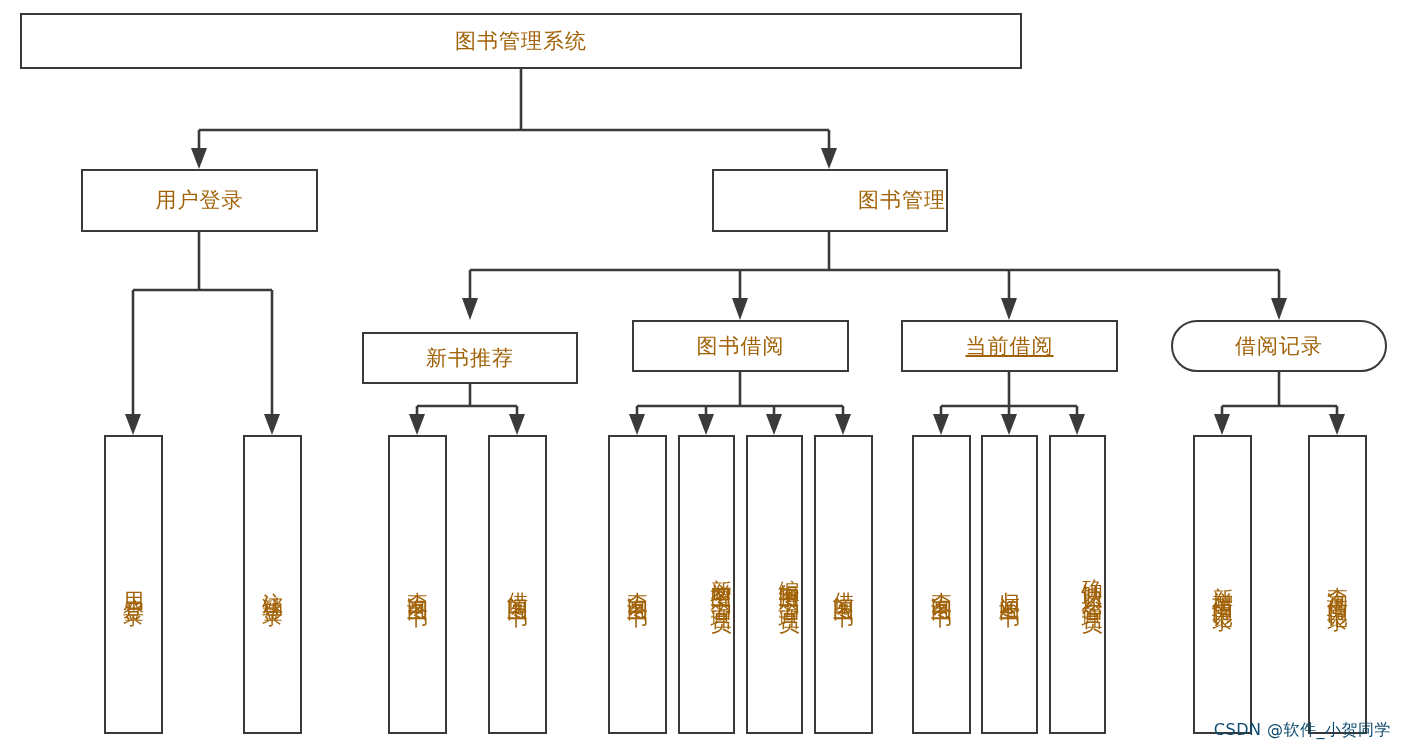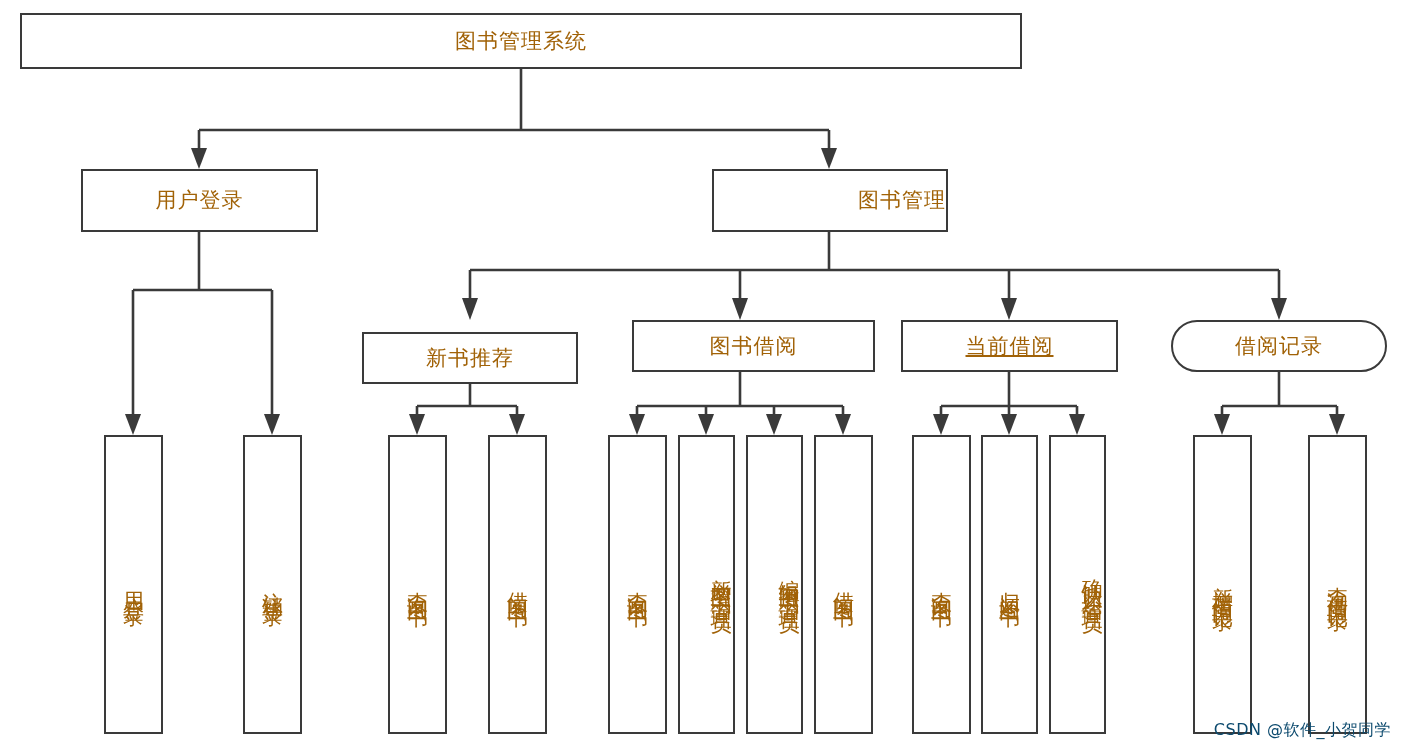--- a/index.html
+++ b/index.html
@@ -136,21 +136,21 @@
   <div class="node horiz" style="left:81px;top:169px;width:237px;height:63px;">
     <span class="node-label">用户登录</span>
   </div>
   <div class="node horiz" style="left:712px;top:169px;width:236px;height:63px;justify-content:flex-end;">
     <span class="node-label">图书管理</span>
   </div>
 
   <div class="node horiz" style="left:362px;top:320px;width:216px;height:52px;margin-top:12px;">
     <span class="node-label">新书推荐</span>
   </div>
-  <div class="node horiz" style="left:632px;top:320px;width:243px;height:52px;">
+  <div class="node horiz" style="left:632px;top:320px;width:217px;height:52px;">
     <span class="node-label">图书借阅</span>
   </div>
   <div class="node horiz" style="left:901px;top:320px;width:217px;height:52px;text-decoration:underline;">
     <span class="node-label">当前借阅</span>
   </div>
   <div class="node horiz" style="left:1171px;top:320px;width:216px;height:52px;border-radius:26px;">
     <span class="node-label">借阅记录</span>
   </div>
 
   <div class="node vert" style="left:104px;top:435px;width:59px;height:299px;">

